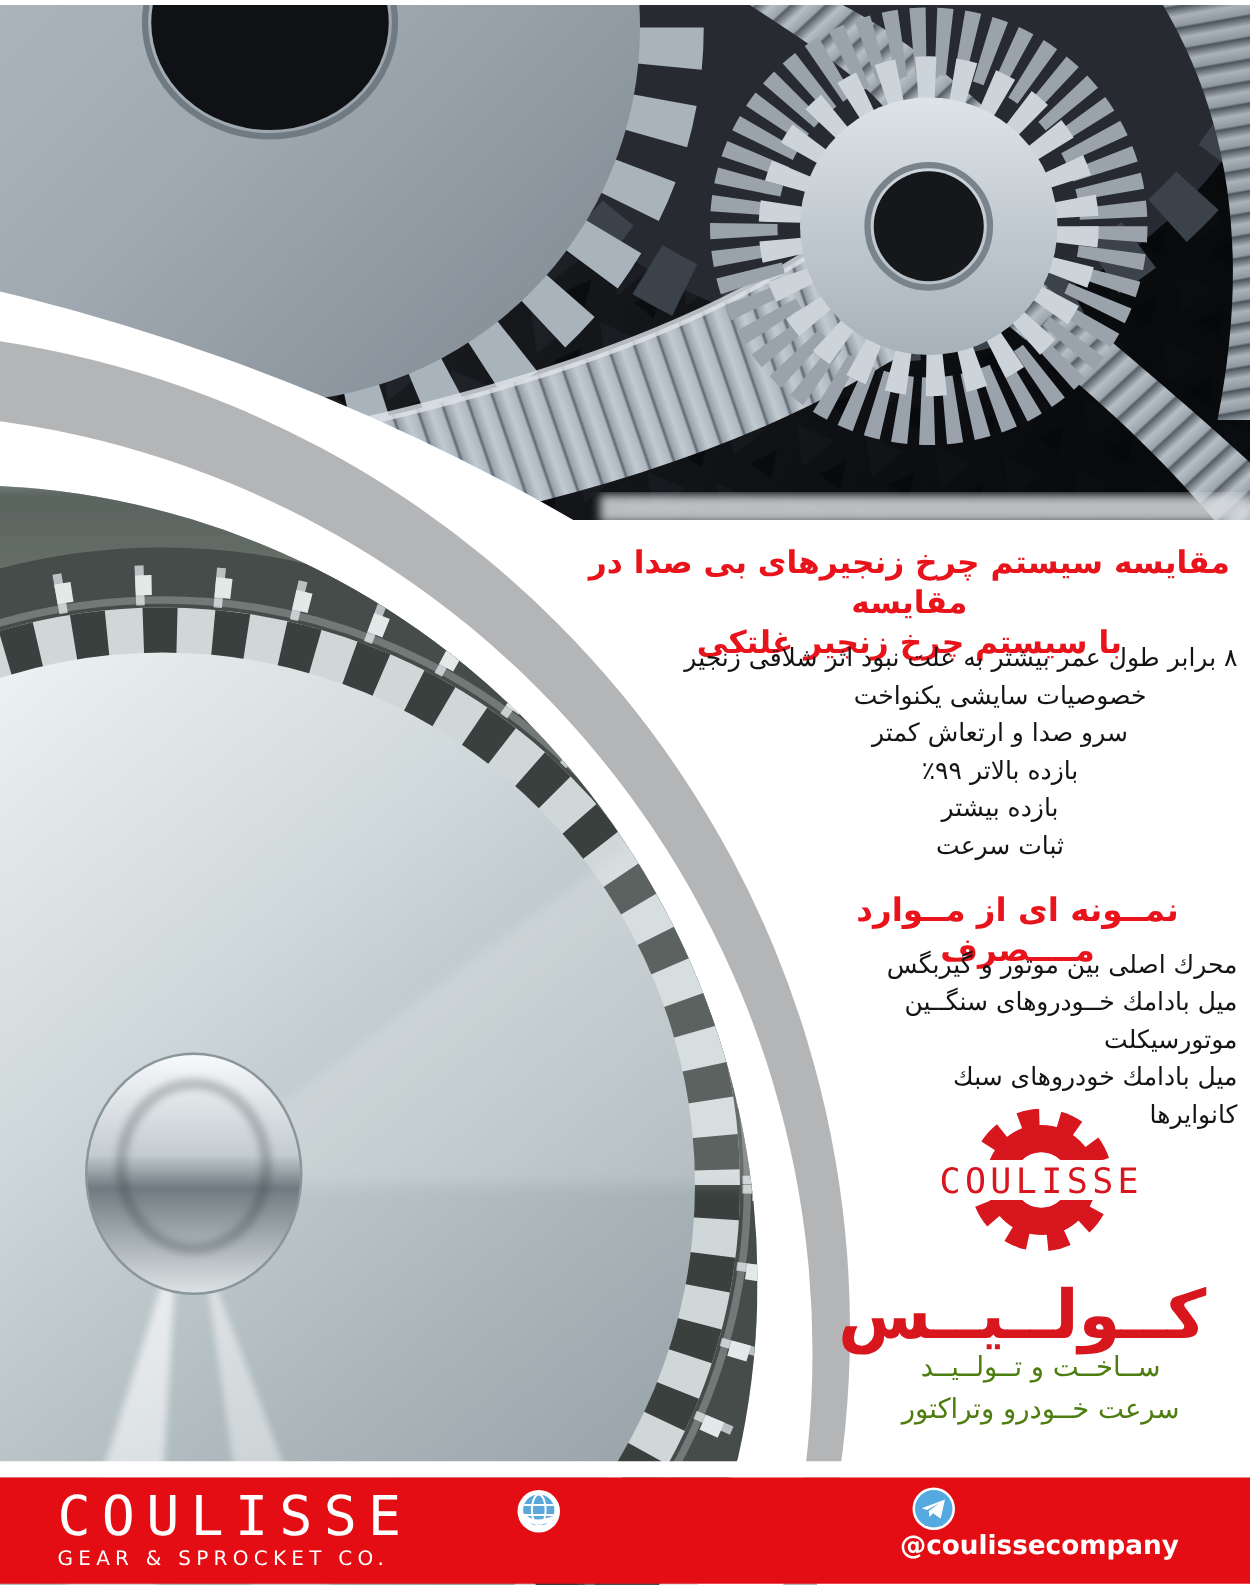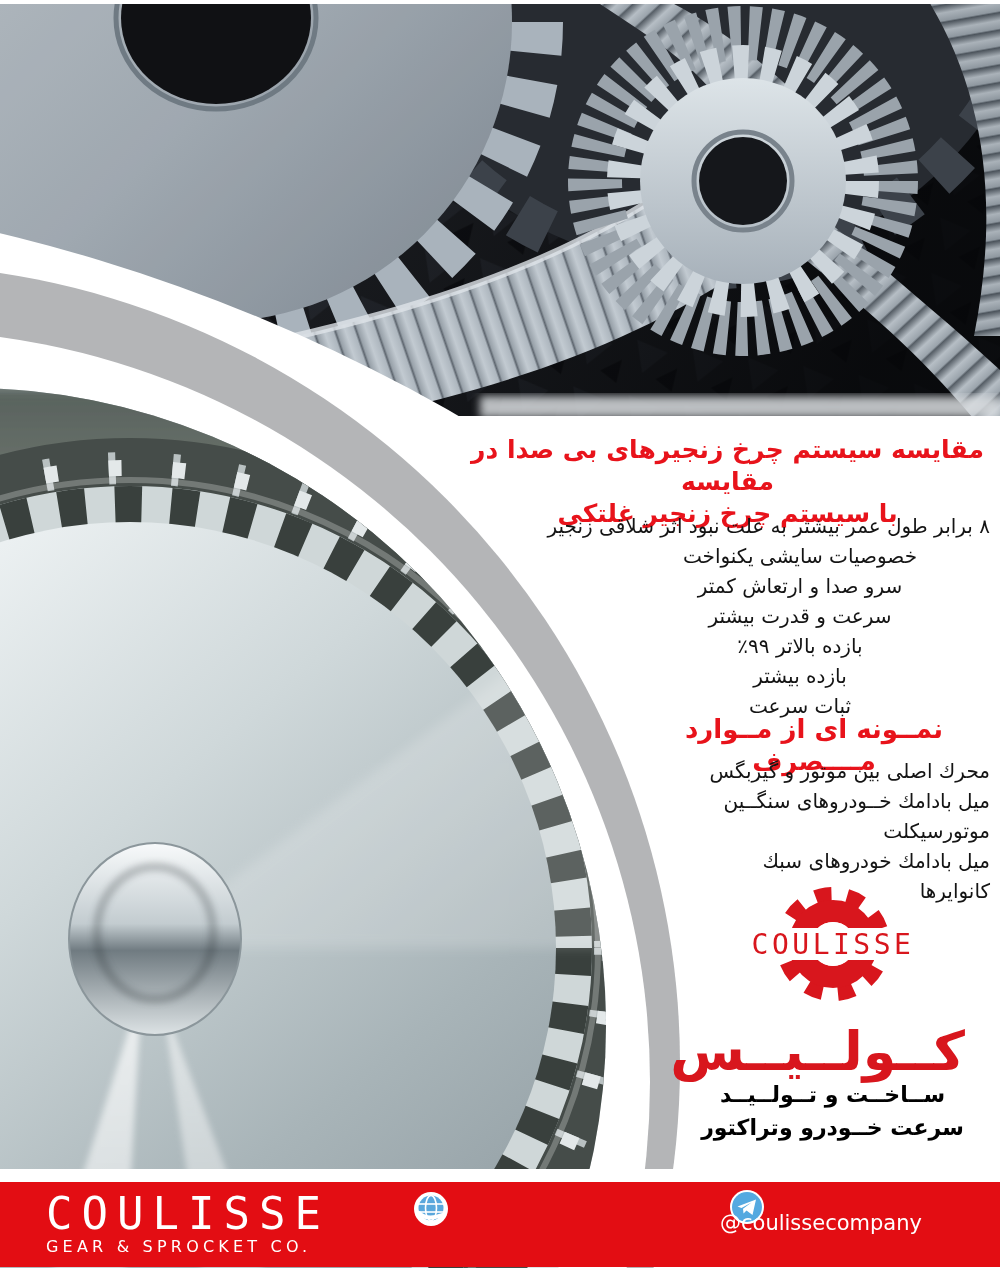--- a/index.html
+++ b/index.html
@@ -22,30 +22,30 @@
   .heading1{left:460px;top:430px;width:535px;font-size:25px;line-height:32px;}
   .heading2{left:624px;top:709px;width:380px;font-size:26px;line-height:32px;}
   .list{position:absolute;direction:rtl;text-align:center;color:#141414;font-weight:normal;white-space:nowrap;}
   .benefits{left:610px;top:507px;width:380px;font-size:20px;line-height:30px;}
   .applications{left:610px;top:752px;width:380px;font-size:20px;line-height:30px;text-align:right;}
   .list .item{height:30px;}
   
   .logo-en{position:absolute;left:733px;top:883px;width:200px;height:122px;z-index:11;}
   .logo-fa{position:absolute;left:700px;top:1022px;width:265px;text-align:center;z-index:11;direction:rtl;}
   .logo-fa .wordmark-fa{color:#d8161d;font-size:54px;font-weight:bold;line-height:52px;}
-  .logo-fa .tagline{color:#000000;font-weight:bold;font-size:22px;line-height:33px;letter-spacing:1px;}
+  .logo-fa .tagline{color:#4d7c0f;font-weight:normal;font-size:22px;line-height:33px;letter-spacing:1px;}
   .logo-fa .tagline2{letter-spacing:0;}
   
   .footer{position:absolute;left:0;top:1178px;width:1000px;height:85px;background:#e30d13;z-index:12;}
   .f-logo{position:absolute;left:46px;top:10px;color:#ffffff;}
   .f-logo .f-title{font-family:"DejaVu Sans Mono", monospace;font-size:44px;line-height:44px;letter-spacing:9px;font-weight:normal;white-space:nowrap;}
   .f-logo .f-sub{font-size:16px;font-weight:normal;letter-spacing:4.2px;margin-top:1px;white-space:nowrap;}
   .f-web{position:absolute;left:410px;top:48px;color:#ffffff;font-size:20px;font-weight:bold;white-space:nowrap;}
   .f-web-icon{position:absolute;left:413px;top:9px;width:36px;height:36px;}
-  .f-tg{position:absolute;left:720px;top:29px;color:#ffffff;font-size:21px;font-weight:normal;white-space:nowrap;}
+  .f-tg{position:absolute;left:720px;top:42px;color:#ffffff;font-size:21px;font-weight:bold;white-space:nowrap;}
   .f-tg-icon{position:absolute;left:729px;top:7px;width:36px;height:36px;}
 </style>
 </head>
 <body>
 
 <div class="canvas">
 
   <div class="photo-top">
     <svg width="1000" height="412" viewBox="0 0 1000 412">
       <defs>
@@ -199,21 +199,20 @@
   <div class="content">
     <div class="h-red heading1">
       <div>مقایسه سیستم چرخ زنجیرهای بی صدا در مقایسه</div>
       <div>با سیستم چرخ زنجیر غلتکی</div>
     </div>
 
     <div class="list benefits">
         <div class="item">۸ برابر طول عمر بیشتر به علت نبود اثر شلاقی زنجیر</div>
         <div class="item">خصوصیات سایشی یکنواخت</div>
         <div class="item">سرو صدا و ارتعاش کمتر</div>
-        <div class="item">سرعت و قدرت بیشتر</div>
         <div class="item">بازده بالاتر ۹۹٪</div>
         <div class="item">بازده بیشتر</div>
         <div class="item">ثبات سرعت</div>
       </div>
 
     <div class="h-red heading2">نمــونه ای از مــوارد مــــصرف</div>
 
     <div class="list applications">
         <div class="item">محرك اصلی بین موتور و گیربگس</div>
         <div class="item">میل بادامك خــودروهای سنگــین</div>

